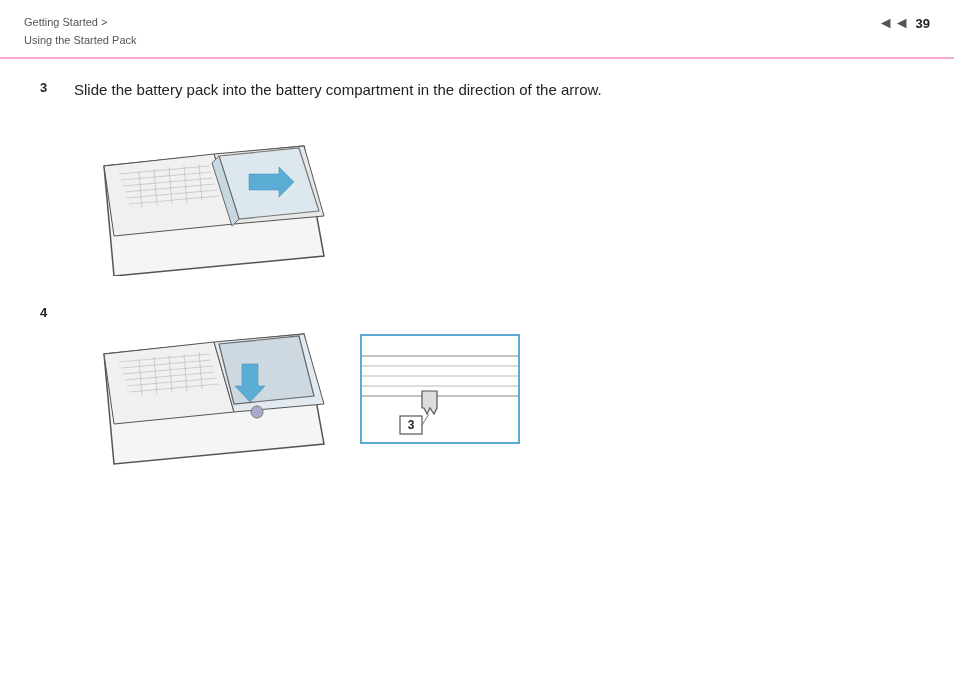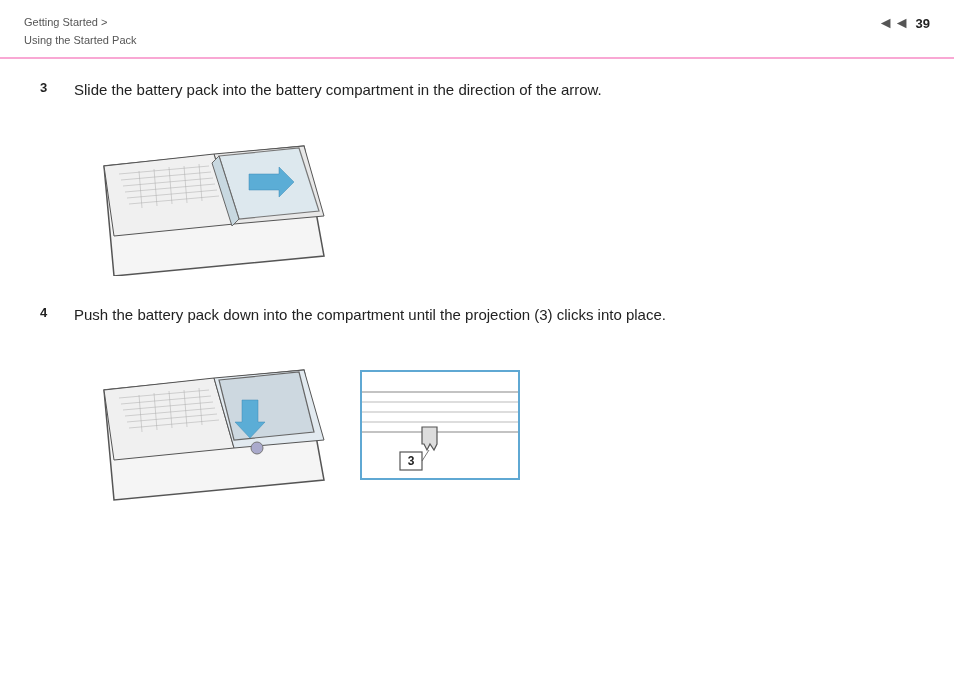--- a/index.html
+++ b/index.html
@@ -137,21 +137,20 @@
             </g>
           </g>
         </svg>
       </div>
     </div>
   </div>
 
   <div class="step">
     <div class="step-number">4</div>
     <div class="step-body">
-      <div class="step-text">Push the battery pack down into the compartment until the projection (3) clicks into place.</div>
       <div class="illustration">
 
         <svg width="270" height="175" viewBox="0 0 270 175">
           <g transform="translate(10,20)">
 
             <path d="M20,30 L220,10 L240,120 L30,140 Z" fill="#f5f5f5" stroke="#555" stroke-width="1.5"></path>
 
             <path d="M20,30 L130,18 L150,88 L30,100 Z" fill="#f0f0f0" stroke="#555" stroke-width="1"></path>
 
             <line x1="35" y1="38" x2="125" y2="30" stroke="#aaa" stroke-width="0.5"></line>

